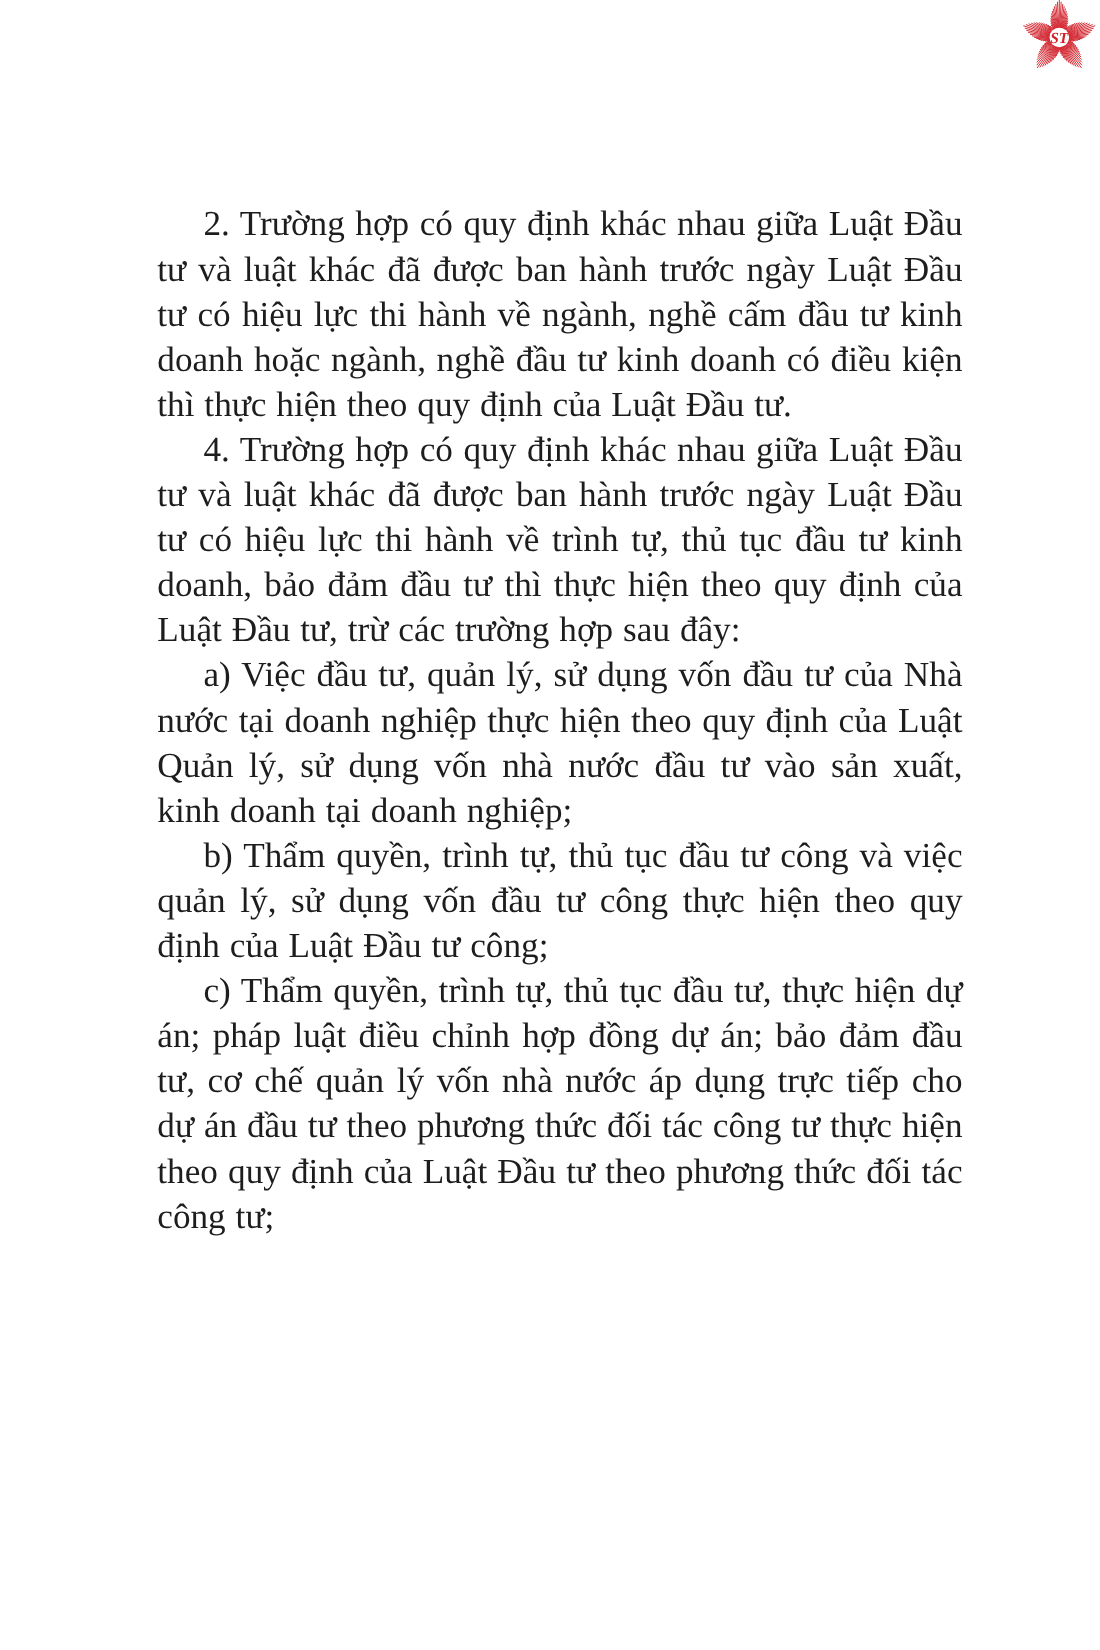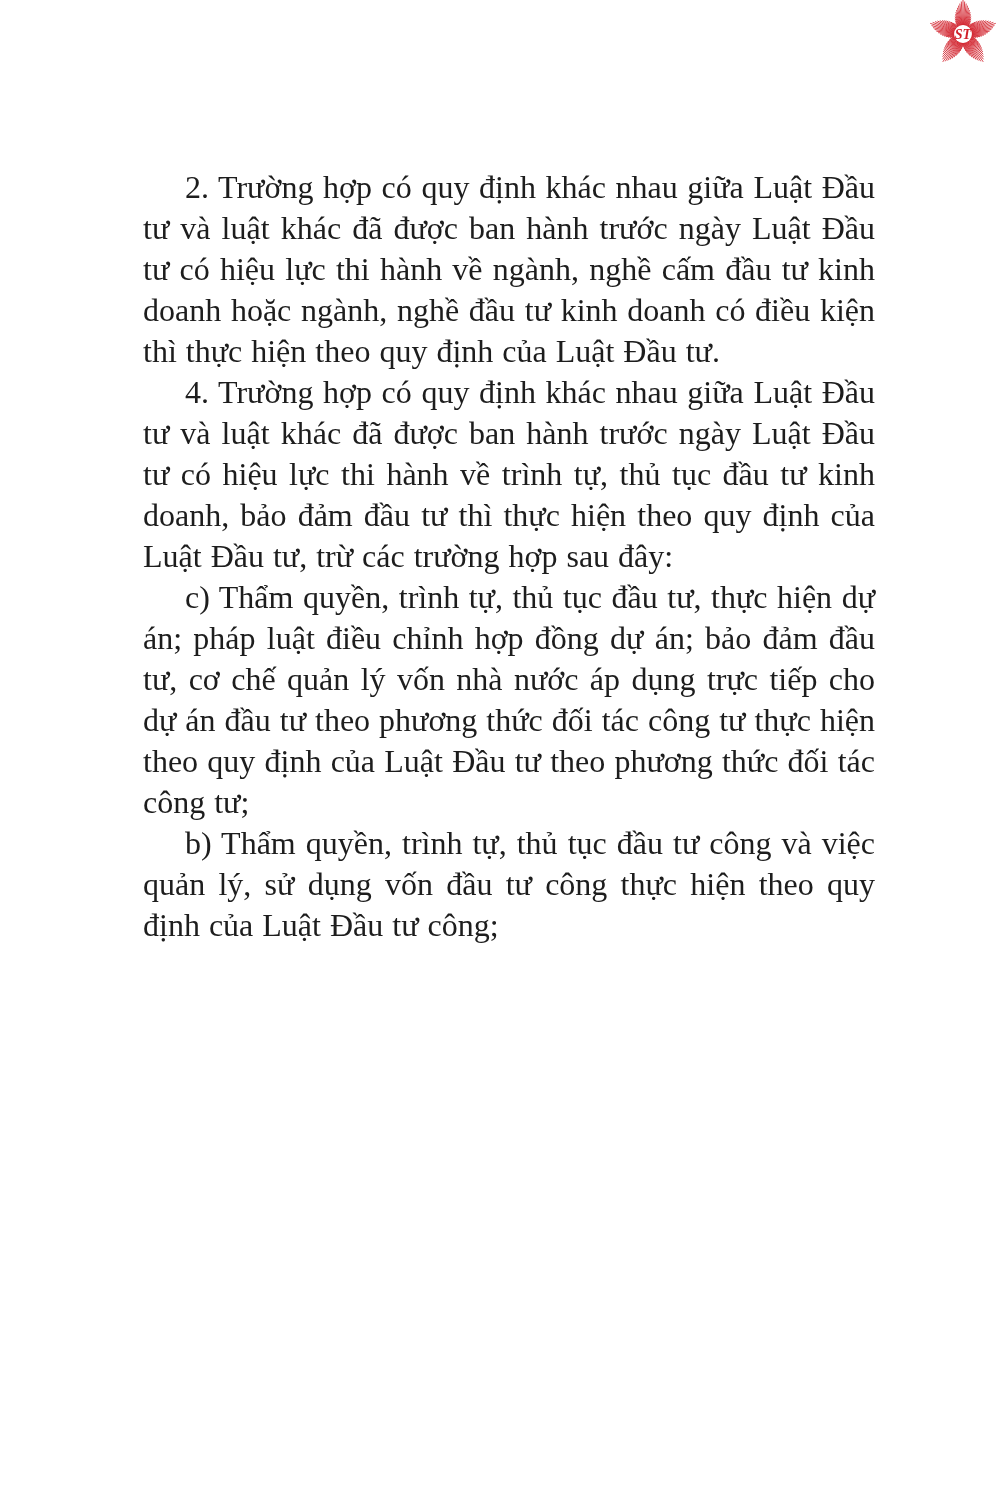--- a/index.html
+++ b/index.html
@@ -19,21 +19,21 @@
   .publisher-logo {
     position: absolute;
     left: 926px;
     top: -3px;
     width: 74px;
     height: 74px;
   }
   .text-block {
     position: absolute;
     left: 143px;
-    top: 167px;
+    top: 183px;
     width: 732px;
     color: #1d1d1d;
   }
   .text-block p {
     margin: 0;
     font-size: 32px;
     line-height: 41px;
     text-align: justify;
     text-indent: 42px;
     word-spacing: 1px;
@@ -179,19 +179,20 @@
           <line x1="49.37" y1="38.02" x2="47.73" y2="6.64"></line>
         </g>
       <circle id="logo-center" cx="50" cy="50" r="12" fill="#ffffff"></circle>
       <text id="logo-monogram" x="50" y="56.5" font-size="19" font-style="italic" font-weight="bold" text-anchor="middle" font-family="Liberation Serif, serif" fill="#d1202a">ST</text>
     </svg>
   </div>
 
   <main class="text-block">
     <p>2. Trường hợp có quy định khác nhau giữa Luật Đầu tư và luật khác đã được ban hành trước ngày Luật Đầu tư có hiệu lực thi hành về ngành, nghề cấm đầu tư kinh doanh hoặc ngành, nghề đầu tư kinh doanh có điều kiện thì thực hiện theo quy định của Luật Đầu tư.</p>
     <p>4. Trường hợp có quy định khác nhau giữa Luật Đầu tư và luật khác đã được ban hành trước ngày Luật Đầu tư có hiệu lực thi hành về trình tự, thủ tục đầu tư kinh doanh, bảo đảm đầu tư thì thực hiện theo quy định của Luật Đầu tư, trừ các trường hợp sau đây:</p>
+    <p>a) Việc đầu tư, quản lý, sử dụng vốn đầu tư của Nhà nước tại doanh nghiệp thực hiện theo quy định của Luật Quản lý, sử dụng vốn nhà nước đầu tư vào sản xuất, kinh doanh tại doanh nghiệp;</p>
+    <p>b) Thẩm quyền, trình tự, thủ tục đầu tư công và việc quản lý, sử dụng vốn đầu tư công thực hiện theo quy định của Luật Đầu tư công;</p>
     <p>c) Thẩm quyền, trình tự, thủ tục đầu tư, thực hiện dự án; pháp luật điều chỉnh hợp đồng dự án; bảo đảm đầu tư, cơ chế quản lý vốn nhà nước áp dụng trực tiếp cho dự án đầu tư theo phương thức đối tác công tư thực hiện theo quy định của Luật Đầu tư theo phương thức đối tác công tư;</p>
-    <p>b) Thẩm quyền, trình tự, thủ tục đầu tư công và việc quản lý, sử dụng vốn đầu tư công thực hiện theo quy định của Luật Đầu tư công;</p>
   </main>
 
   <div class="page-number">13</div>
 
 </div>
 
 </body></html>

